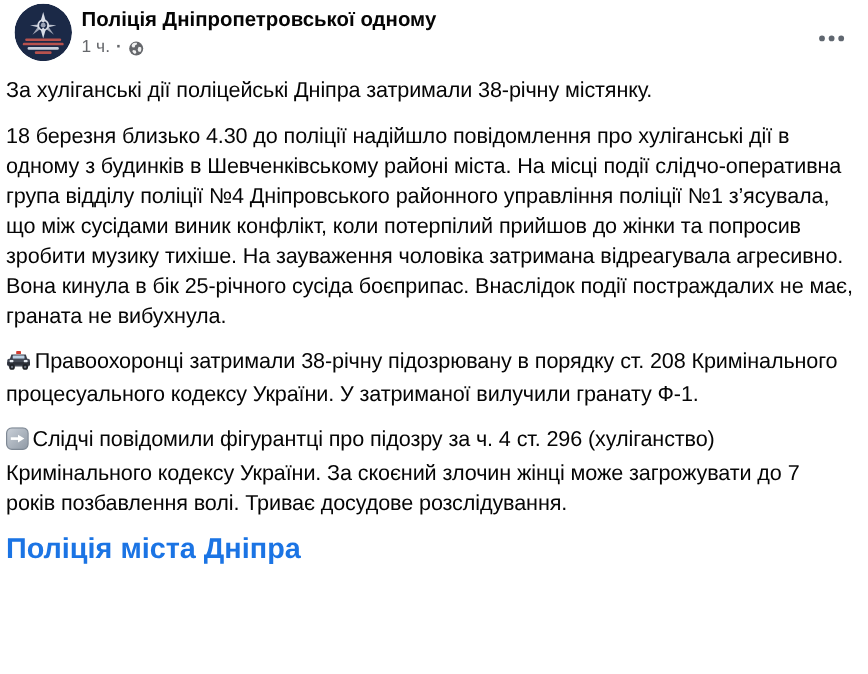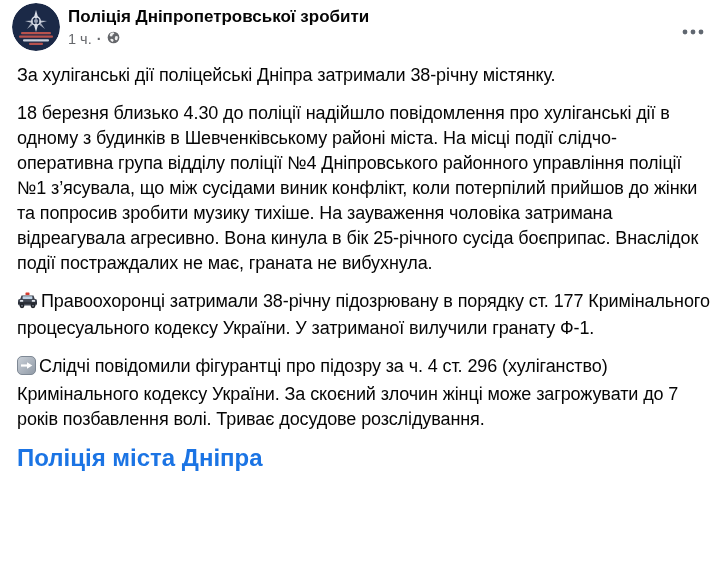--- a/index.html
+++ b/index.html
@@ -7,30 +7,30 @@
   body { font-family: "Liberation Sans", sans-serif; color: #050505; position: relative; }
 
   .post { width: 723px; height: 562px; background: #fff; position: relative; }
 
   
   .header { display: flex; align-items: flex-start; padding: 3px 16px 6px 12px; position: relative; }
   .avatar { width: 48px; height: 48px; border-radius: 50%; overflow: hidden; flex: 0 0 48px; cursor: pointer; }
   .avatar svg { display: block; }
   .meta { margin-left: 8px; padding-top: 3px; }
   .page-name { font-size: 17px; font-weight: 700; color: #050505; line-height: 21px; cursor: pointer; }
-  .sub { display: flex; align-items: flex-start; margin-top: 4px; color: #65676B; font-size: 14.5px; line-height: 16px; }
+  .sub { display: flex; align-items: flex-end; margin-top: 4px; color: #65676B; font-size: 14.5px; line-height: 16px; }
   .sub .ts { cursor: pointer; }
   .sub .dot { margin: 0 5px; font-weight: 700; }
   .sub .globe { display: inline-flex; }
   .menu-btn { position: absolute; top: 18px; right: 14px; width: 32px; height: 28px;
               background: transparent; border: none; cursor: pointer;
               display: flex; align-items: center; justify-content: center; border-radius: 50%; }
 
   
-  .content { padding: 6px 12px 0 17px; }
+  .content { padding: 6px 12px 0 5px; }
   .content p { font-size: 18px; line-height: 25px; color: #050505; margin: 0 0 13px 0;
                letter-spacing: -0.1px; }
   .emoji { display: inline-block; vertical-align: -2px; }
   .sq-emoji { display: inline-block; width: 12px; height: 12px; vertical-align: 0px;
               background: linear-gradient(135deg, #6b6b73 0%, #35353d 100%);
               border: 2px solid #26262c; margin-right: 7px; }
   .car-emoji { margin-right: 3px; vertical-align: -2px; }
   .arrow-emoji { margin-right: 3px; vertical-align: -3px; }
 
   .page-link { display: inline-block; color: #1B74E4; font-size: 24px; font-weight: 700;
@@ -57,21 +57,21 @@
         <circle cx="24" cy="18" r="2" fill="#9AA2B5"></circle>
         <g>
           <rect x="9" y="29" width="30" height="2.2" rx="1" fill="#B8524E"></rect>
           <rect x="7" y="32.6" width="34" height="2.2" rx="1" fill="#B8524E"></rect>
           <rect x="11" y="36.2" width="26" height="2.2" rx="1" fill="#C9CFDB"></rect>
           <rect x="17" y="39.8" width="14" height="2.2" rx="1" fill="#B8524E"></rect>
         </g>
       </svg>
     </div>
     <div class="meta">
-      <div class="page-name">Поліція Дніпропетровської зробити</div>
+      <div class="page-name">Поліція Дніпропетровської одному</div>
       <div class="sub">
         <span class="ts">1 ч.</span>
         <span class="dot">·</span>
         <span class="globe">
           <svg width="13" height="13" viewBox="0 0 16 16">
             <circle cx="8" cy="8" r="7.2" fill="#65676B"></circle>
             <path d="M4 3.2 C5 2.2 7 1.6 8.6 2 L9 3.5 L7 4.5 L6.5 6.5 L4.5 6.8 L3.2 5.4 Z" fill="#fff" opacity="0.9"></path>
             <path d="M10.5 6 L13 6.5 C13.6 8 13.3 10 12.2 11.5 L10.2 11 L9.5 8.8 Z" fill="#fff" opacity="0.9"></path>
             <path d="M5 9.5 L7.5 10 L8.2 12 L6.8 13.6 C5.5 13.1 4.3 11.8 4 10.5 Z" fill="#fff" opacity="0.9"></path>
           </svg>
@@ -98,21 +98,21 @@
         <path d="M4.5 3.5 h12 l1.4 4 h-14.8 Z" fill="#3A3F4A"></path>
         <rect x="5.6" y="4.2" width="9.8" height="2.8" rx="0.5" fill="#BFD3E6"></rect>
         <rect x="1" y="7" width="19" height="6.4" rx="1.6" fill="#434955"></rect>
         <rect x="1" y="9.8" width="19" height="2.2" fill="#2B2F38"></rect>
         <rect x="3" y="8" width="3.2" height="1.8" rx="0.6" fill="#E8EDF4"></rect>
         <rect x="14.8" y="8" width="3.2" height="1.8" rx="0.6" fill="#E8EDF4"></rect>
         <circle cx="5" cy="13.8" r="2.4" fill="#1E2126"></circle>
         <circle cx="16" cy="13.8" r="2.4" fill="#1E2126"></circle>
         <circle cx="5" cy="13.8" r="1" fill="#6B7280"></circle>
         <circle cx="16" cy="13.8" r="1" fill="#6B7280"></circle>
-      </svg></span><span>Правоохоронці затримали 38-річну підозрювану в порядку ст. 177 Кримінального процесуального кодексу України. У затриманої вилучили гранату Ф-1.</span></p>
+      </svg></span><span>Правоохоронці затримали 38-річну підозрювану в порядку ст. 208 Кримінального процесуального кодексу України. У затриманої вилучили гранату Ф-1.</span></p>
 
     <p><span class="emoji arrow-emoji"><svg width="19" height="19" viewBox="0 0 19 19">
         <defs>
           <linearGradient id="agrad" x1="0" y1="0" x2="1" y2="1">
             <stop offset="0" stop-color="#CBD1D9"></stop>
             <stop offset="1" stop-color="#8F99A5"></stop>
           </linearGradient>
         </defs>
         <rect x="0.5" y="0.5" width="18" height="18" rx="4.5" fill="url(#agrad)" stroke="#7E8894" stroke-width="1"></rect>
         <path d="M4 9.5 h6 v-3.2 l5.3 3.2 -5.3 3.2 v-3.2 Z" fill="#FFFFFF"></path>

